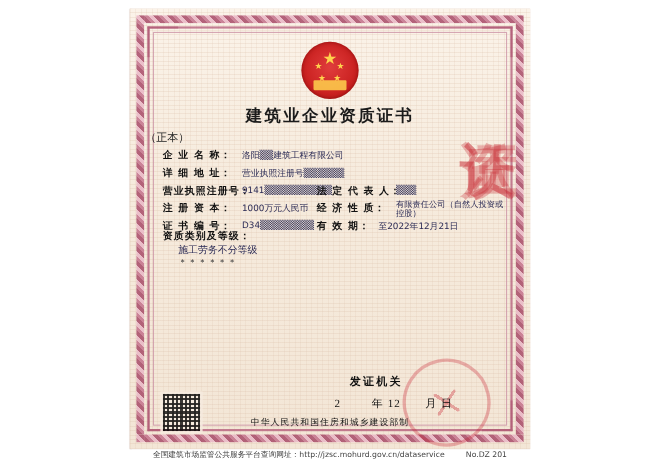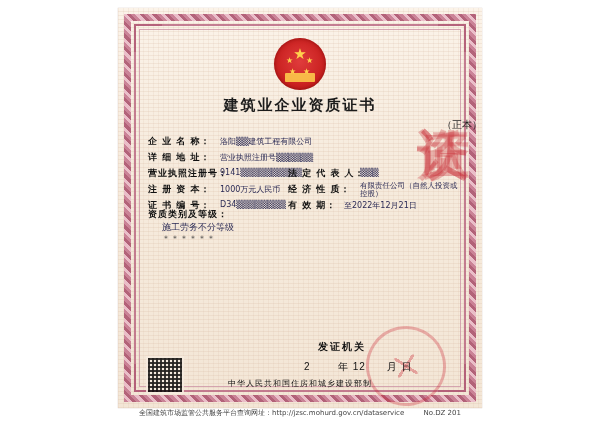--- a/index.html
+++ b/index.html
@@ -133,21 +133,21 @@
     font-family: "DejaVu Sans", sans-serif;
     font-size: 15px;
     font-weight: bold;
     letter-spacing: 2px;
     color: #1b1b1b;
   }
   .subtitle {
     position: absolute;
     left: 0; right: 0;
     top: 110px;
-    text-align: right;
+    text-align: left;
     font-family: Liberation Serif, serif;
     font-size: 10px;
     color: #222;
     padding-left: 14px;
   }
 
   
   .fields {
     position: absolute;
     left: 30px;
@@ -229,21 +229,21 @@
     font-size: 10px;
     font-weight: bold;
     letter-spacing: 2px;
     color: #111;
   }
   .date-line {
     position: absolute;
     left: 186px;
     top: 352px;
     width: 140px;
-    font-family: Liberation Sans, sans-serif;
+    font-family: Liberation Serif, serif;
     font-size: 10px;
     letter-spacing: 1px;
     color: #111;
   }
   .date-line span { display: inline-block; }
   .d-y { width: 34px; }
   .d-m { width: 34px; }
   .footer-line {
     position: absolute;
     left: 0; right: 0;

